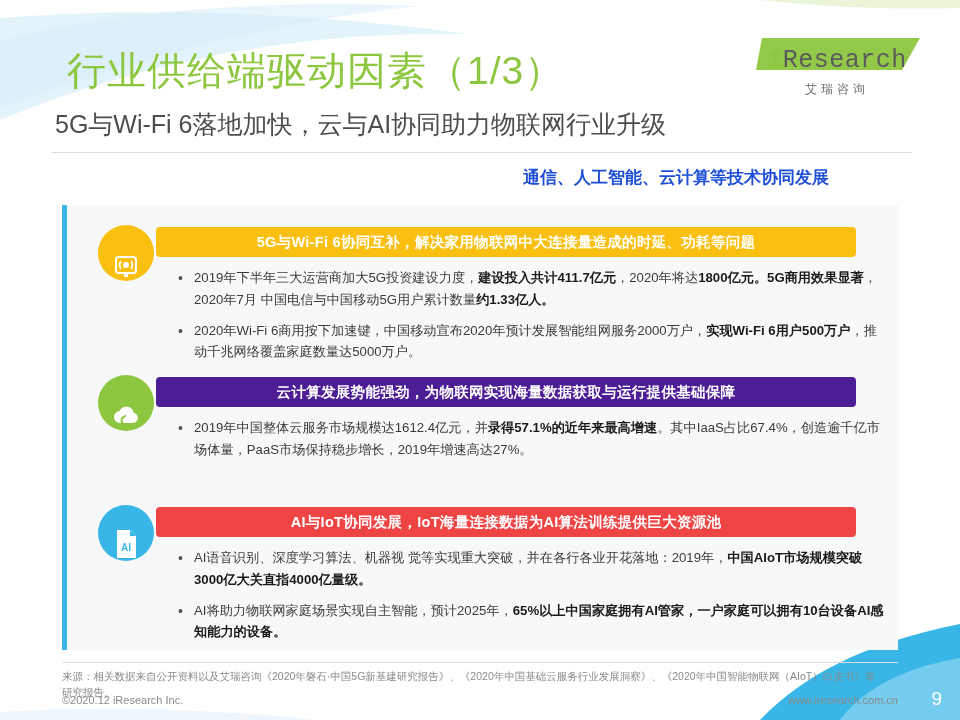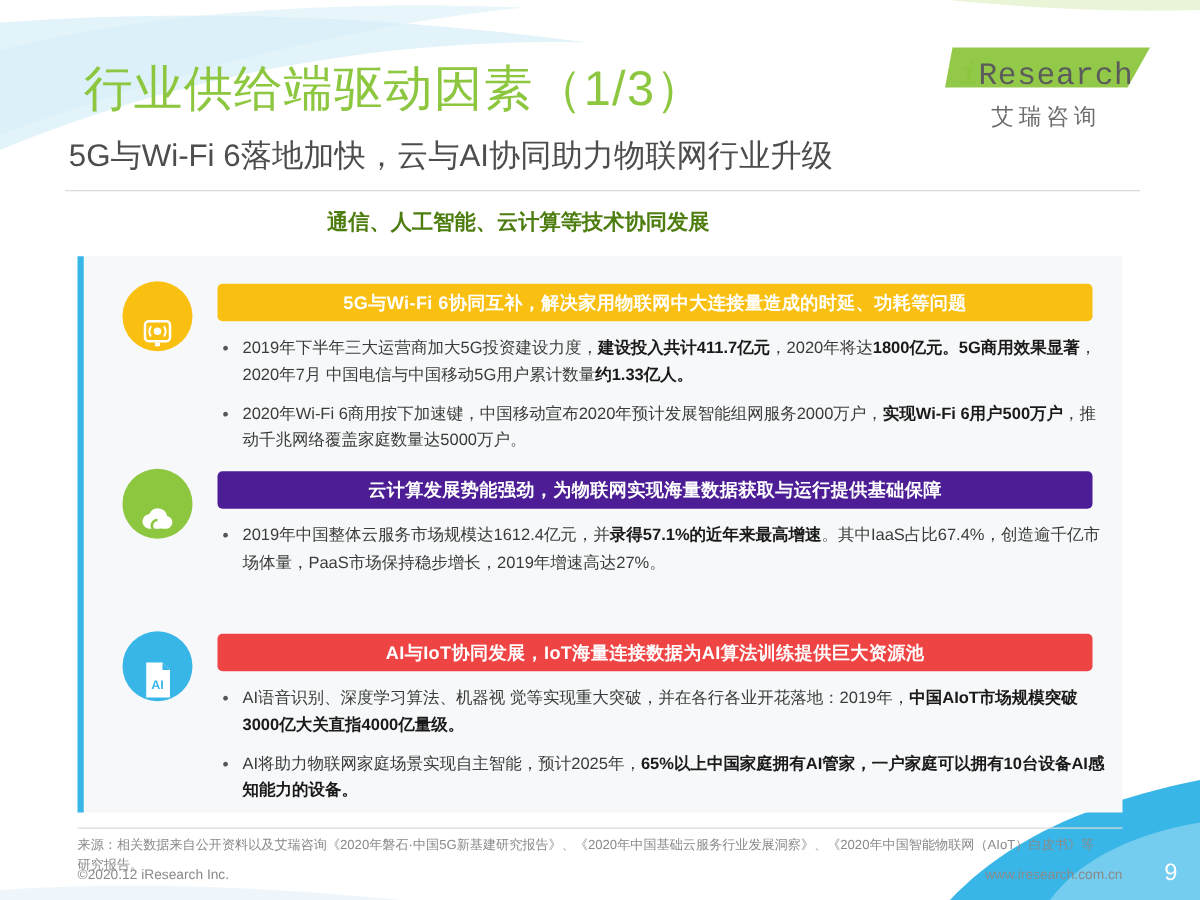--- a/index.html
+++ b/index.html
@@ -25,41 +25,41 @@
     position:absolute; right:38px; top:36px; width:170px; height:76px;
     text-align:center;
   }
   .logo-shape{ position:absolute; inset:0; }
   .logo-text{
     position:relative; font-size:25px; color:#5b5b5b; letter-spacing:.5px;
     padding-top:10px; font-family:Liberation Mono, monospace;
   }
   .logo-text .i{ color:#8dc63f; font-style:italic; font-weight:bold; }
   .logo-sub{
-    position:relative; font-size:18px; color:#6d6d6d; letter-spacing:4px;
+    position:relative; font-size:12px; color:#6d6d6d; letter-spacing:4px;
     margin-top:6px;
   }
   
   .title-main{
     position:absolute; left:55px; top:44px;
     font-size:39px; color:#8dc63f; font-weight:normal;
     letter-spacing:1px;
     margin-left:12px;
   }
   .title-sub{
     position:absolute; left:55px; top:108px;
     font-size:25px; color:#4d4d4d; font-weight:normal;
   }
   .title-rule{
     position:absolute; left:52px; top:152px; width:860px; height:1px;
     background:#d9d9d9;
   }
   .section-heading{
-    position:absolute; left:0; top:166px; width:829px; text-align:center;
-    font-size:17px; font-weight:bold; color:#4d7c0f;
+    position:absolute; left:0; top:166px; width:829px; text-align:right;
+    font-size:17px; font-weight:bold; color:#1d4ed8;
   }
   
   .panel{
     position:absolute; left:62px; top:205px; width:836px; height:445px;
     background:#f7f8f9;
   }
   .panel-accent{
     position:absolute; left:62px; top:205px; width:5px; height:445px;
     background:#38b6e8;
   }
@@ -72,21 +72,21 @@
     position:absolute; left:36px; top:8px; width:56px; height:56px;
     border-radius:50%;
     display:flex; align-items:flex-end; justify-content:center;
     color:#fff;
   }
   .badge.yellow{ background:#f9c011; }
   .badge.green{ background:#8dc63f; }
   .badge.blue{ background:#38b6e8; }
 
   .bar{
-    position:absolute; left:112px; top:10px; width:700px; height:30px;
+    position:absolute; left:94px; top:10px; width:700px; height:30px;
     border-radius:4px; color:#fff; font-size:14.5px; font-weight:bold;
     display:flex; align-items:center; justify-content:center;
     letter-spacing:.3px;
   }
   .bar.yellow{ background:#f9c011; }
   .bar.green{ background:#4c1d95; }
   .bar.blue{ background:#ef4444; }
 
   .bullets{
     position:absolute; left:110px; top:50px; width:712px;

